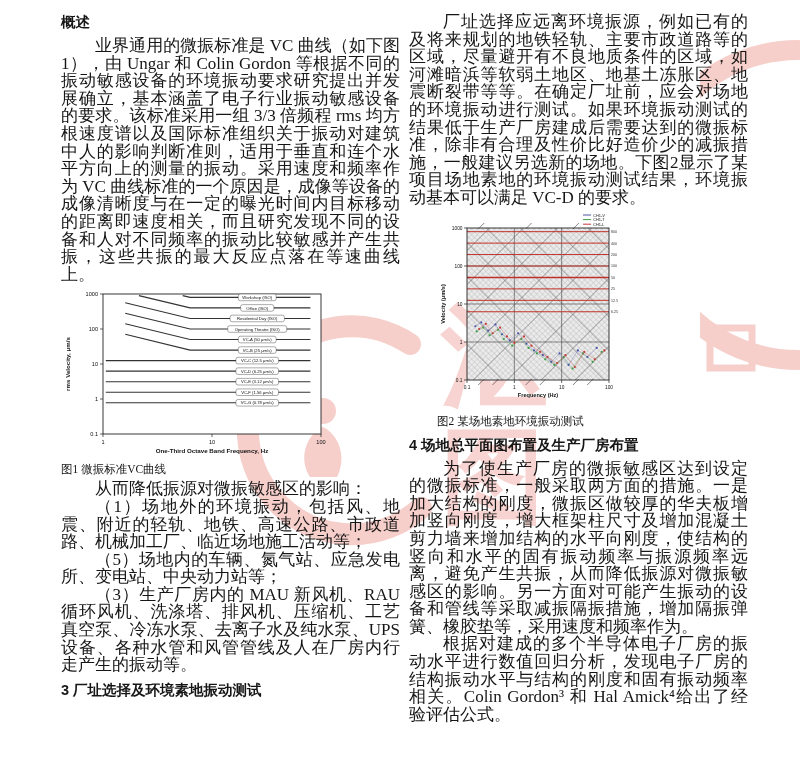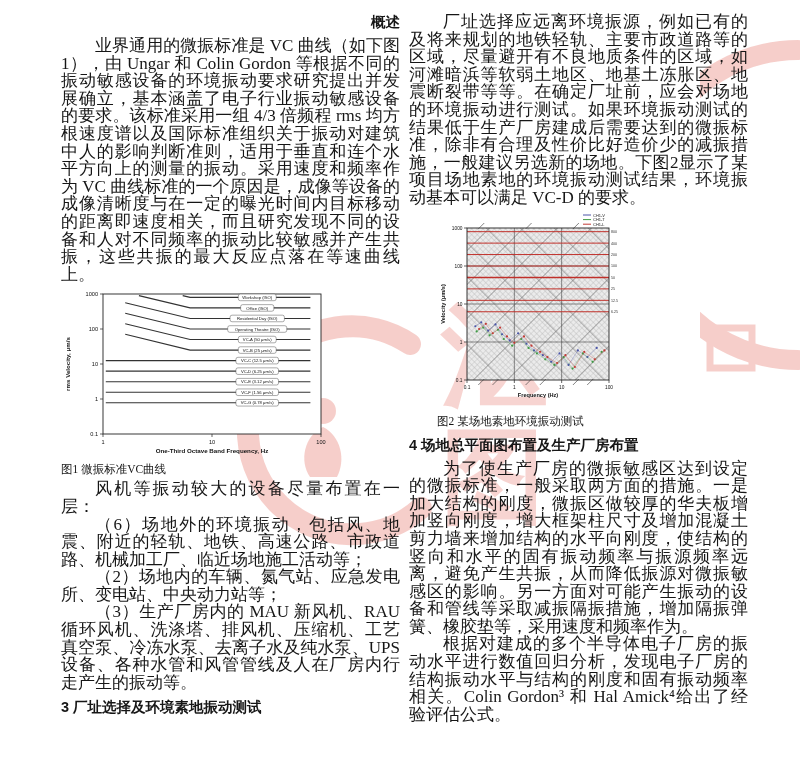--- a/index.html
+++ b/index.html
@@ -5,21 +5,21 @@
   *{margin:0;padding:0;box-sizing:border-box;}
   html,body{width:800px;height:781px;}
   body{position:relative;background:#ffffff;color:#161616;overflow:hidden;
        font-family:"Liberation Serif","DejaVu Serif",serif;}
   .col{position:absolute;top:13px;width:339px;z-index:2;}
   .col-left{left:61px;}
   .col-right{left:409px;}
   .body-p{font-size:17px;line-height:17.6px;text-align:justify;text-indent:2em;}
   .h-sec{font-family:"Liberation Sans","DejaVu Sans",sans-serif;font-size:14.5px;
          font-weight:700;margin:7px 0 5px;}
-  .h-first{margin-top:0;text-align:right;}
+  .h-first{margin-top:0;}
   .fig{margin:5px 0 3px;}
   .fig-right{padding-left:28px;}
   .caption{font-size:11.5px;margin-top:0;display:block;}
   .watermark{position:absolute;z-index:1;pointer-events:none;}
   .wm-main{left:225px;top:262px;width:380px;height:310px;opacity:.42;}
   .wm-edge{left:700px;top:38px;width:100px;height:335px;opacity:.42;}
   svg text{font-family:"Liberation Sans","DejaVu Sans",sans-serif;}
 </style>
 </head>
 <body>
@@ -36,21 +36,21 @@
 <div class="watermark wm-edge">
   <svg viewBox="0 0 100 335" width="100" height="335">
     <path d="M 98,12 A 150,150 0 0 0 98,322" fill="none" stroke="#ea8d83" stroke-width="20" stroke-linecap="round"></path>
     <rect x="10" y="290" width="42" height="40" fill="none" stroke="#ea8d83" stroke-width="7"></rect>
   </svg>
 </div>
 
 <div class="col col-left">
   <h2 class="h-sec h-first">概述</h2>
 
-  <p class="body-p">业界通用的微振标准是 VC 曲线（如下图1），由 Ungar 和 Colin Gordon 等根据不同的振动敏感设备的环境振动要求研究提出并发展确立，基本涵盖了电子行业振动敏感设备的要求。该标准采用一组 4/3 倍频程 rms 均方根速度谱以及国际标准组织关于振动对建筑中人的影响判断准则，适用于垂直和连个水平方向上的测量的振动。采用速度和频率作为 VC 曲线标准的一个原因是，成像等设备的成像清晰度与在一定的曝光时间内目标移动的距离即速度相关，而且研究发现不同的设备和人对不同频率的振动比较敏感并产生共振，这些共振的最大反应点落在等速曲线上。</p>
+  <p class="body-p">业界通用的微振标准是 VC 曲线（如下图1），由 Ungar 和 Colin Gordon 等根据不同的振动敏感设备的环境振动要求研究提出并发展确立，基本涵盖了电子行业振动敏感设备的要求。该标准采用一组 3/3 倍频程 rms 均方根速度谱以及国际标准组织关于振动对建筑中人的影响判断准则，适用于垂直和连个水平方向上的测量的振动。采用速度和频率作为 VC 曲线标准的一个原因是，成像等设备的成像清晰度与在一定的曝光时间内目标移动的距离即速度相关，而且研究发现不同的设备和人对不同频率的振动比较敏感并产生共振，这些共振的最大反应点落在等速曲线上。</p>
 
   <figure class="fig">
     <svg id="fig1-svg" viewBox="0 0 272 170" width="272" height="170">
         <rect x="42" y="6" width="218" height="140" fill="#fff" stroke="#222" stroke-width="0.9"></rect>
         <line x1="39" y1="146" x2="42" y2="146" stroke="#222" stroke-width="0.7"></line>
         <text x="37" y="148" text-anchor="end" font-size="5.6" fill="#111">0.1</text>
         <line x1="39" y1="111" x2="42" y2="111" stroke="#222" stroke-width="0.7"></line>
         <text x="37" y="113" text-anchor="end" font-size="5.6" fill="#111">1</text>
         <line x1="39" y1="76" x2="42" y2="76" stroke="#222" stroke-width="0.7"></line>
         <text x="37" y="78" text-anchor="end" font-size="5.6" fill="#111">10</text>
@@ -96,23 +96,23 @@
         <polyline points="44.8,104.2 249.4,104.2" fill="none" stroke="#333" stroke-width="1.1"></polyline>
         <rect x="174.93209492881914" y="100.94063905759386" width="42.6" height="6.6" rx="2" fill="#fff" stroke="#444" stroke-width="0.45"></rect>
         <text x="196.23209492881915" y="105.94063905759386" text-anchor="middle" font-size="4.2" fill="#111">VC-F (1.56 μm/s)</text>
         <polyline points="44.8,114.8 249.4,114.8" fill="none" stroke="#333" stroke-width="1.1"></polyline>
         <rect x="174.93209492881914" y="111.47668890583319" width="42.6" height="6.6" rx="2" fill="#fff" stroke="#444" stroke-width="0.45"></rect>
         <text x="196.23209492881915" y="116.47668890583319" text-anchor="middle" font-size="4.2" fill="#111">VC-G (0.78 μm/s)</text>
       </svg>
     <figcaption class="caption">图1 微振标准VC曲线</figcaption>
   </figure>
 
-  <p class="body-p">风机等振动较大的设备尽量布置在一层：</p>
-  <p class="body-p">（6）场地外的环境振动，包括风、地震、附近的轻轨、地铁、高速公路、市政道路、机械加工厂、临近场地施工活动等；</p>
-  <p class="body-p">（2）场地内的车辆、氮气站、应急发电所、变电站、中央动力站等；</p>
+  <p class="body-p">从而降低振源对微振敏感区的影响：</p>
+  <p class="body-p">（1）场地外的环境振动，包括风、地震、附近的轻轨、地铁、高速公路、市政道路、机械加工厂、临近场地施工活动等；</p>
+  <p class="body-p">（5）场地内的车辆、氮气站、应急发电所、变电站、中央动力站等；</p>
   <p class="body-p">（3）生产厂房内的 MAU 新风机、RAU 循环风机、洗涤塔、排风机、压缩机、工艺真空泵、冷冻水泵、去离子水及纯水泵、UPS 设备、各种水管和风管管线及人在厂房内行走产生的振动等。</p>
 
   <h2 class="h-sec">3 厂址选择及环境素地振动测试</h2>
 </div>
 
 <div class="col col-right">
   <p class="body-p">厂址选择应远离环境振源，例如已有的及将来规划的地铁轻轨、主要市政道路等的区域，尽量避开有不良地质条件的区域，如河滩暗浜等软弱土地区、地基土冻胀区、地震断裂带等等。在确定厂址前，应会对场地的环境振动进行测试。如果环境振动测试的结果低于生产厂房建成后需要达到的微振标准，除非有合理及性价比好造价少的减振措施，一般建议另选新的场地。下图2显示了某项目场地素地的环境振动测试结果，环境振动基本可以满足 VC-D 的要求。</p>
 
   <figure class="fig fig-right">
     <svg id="fig2-svg" viewBox="0 0 205 198" width="205" height="198">

